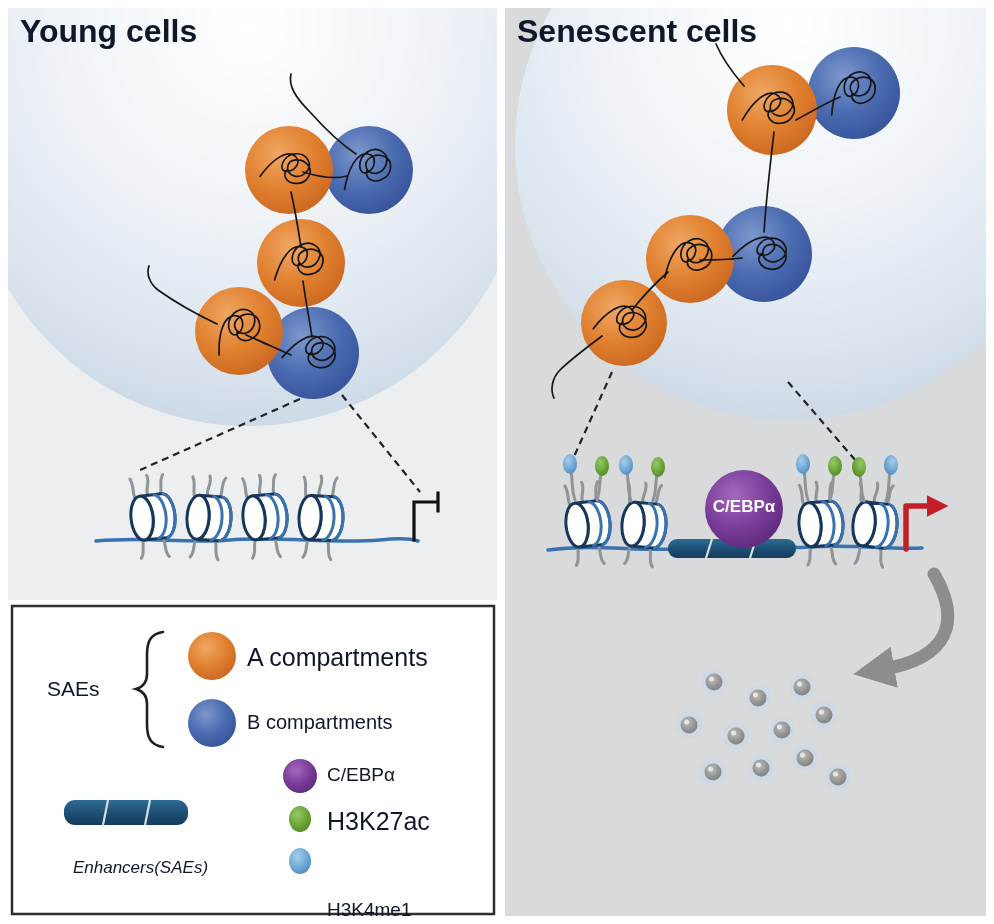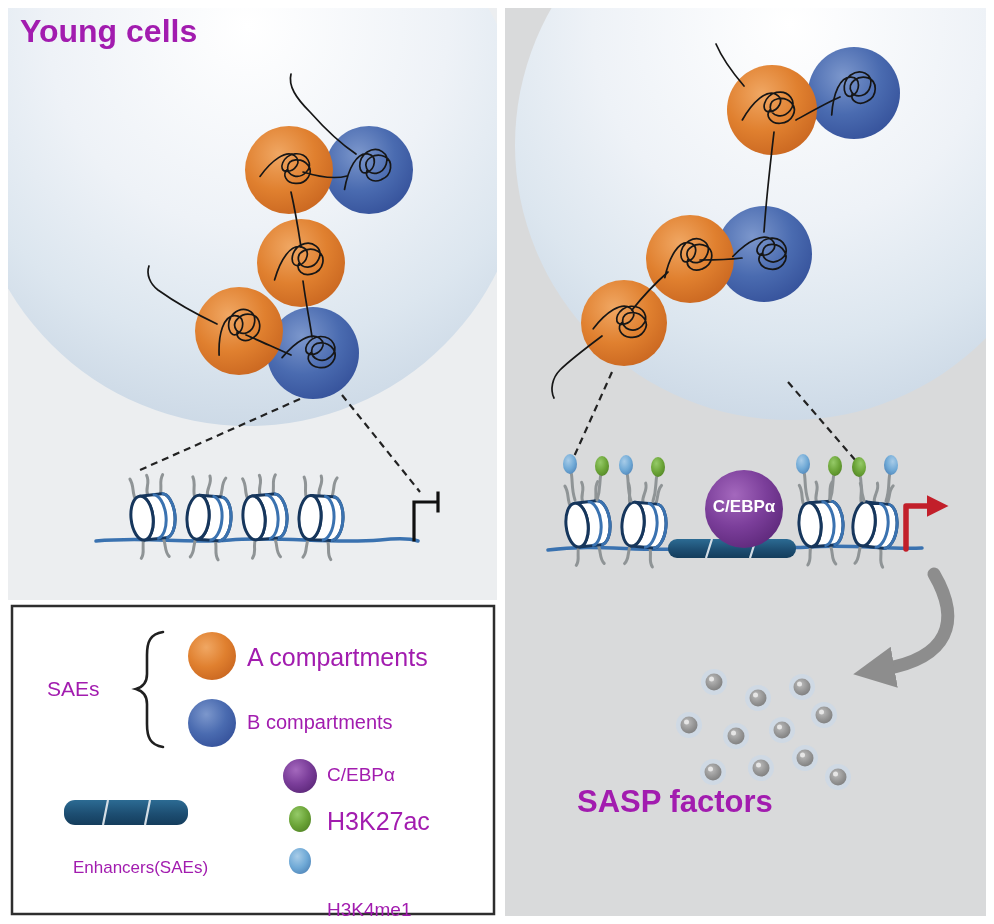--- a/index.html
+++ b/index.html
@@ -1,21 +1,21 @@
 <!DOCTYPE html>
 <html><head>
 <meta charset="utf-8">
 <style>
   html,body { margin:0; padding:0; background:#ffffff; }
   .canvas {
     position:relative; width:994px; height:924px; background:#ffffff;
     font-family:"Liberation Sans","DejaVu Sans",sans-serif; overflow:hidden;
   }
   svg.art { position:absolute; left:0; top:0; }
-  .t { position:absolute; color:#a21caf; line-height:1.1; white-space:nowrap; }
+  .t { position:absolute; color:#0f172a; line-height:1.1; white-space:nowrap; }
   .bold { font-weight:700; }
   .center { text-align:center; }
   .white { color:#ffffff; }
 
   .chromatin { fill:none; stroke:#161616; stroke-width:1.7; stroke-linecap:round; }
   .dashline  { stroke:#222222; stroke-width:2.2; stroke-dasharray:7 5; fill:none; }
   .dna       { fill:none; stroke:#3a72b0; stroke-width:3.5; stroke-linecap:round; }
   .tail      { fill:none; stroke:#8f9496; stroke-width:3; stroke-linecap:round; }
   .nbody     { fill:#ffffff; stroke:#16365c; stroke-width:3; stroke-linejoin:round; }
   .nface     { fill:#ffffff; stroke:#16365c; stroke-width:3; }
@@ -221,33 +221,33 @@
       <rect x="64" y="800" width="124" height="25" rx="11" fill="url(#navyG)"></rect>
       <path class="divider" d="M 108,800 L 103,825 M 150,800 L 145,825"></path>
       <circle cx="300" cy="776" r="17" fill="url(#purpleG)"></circle>
       <ellipse cx="300" cy="819" rx="11" ry="13" fill="url(#greenG)"></ellipse>
       <ellipse cx="300" cy="861" rx="11" ry="13" fill="url(#lblueG)"></ellipse>
     </g>
   </svg>
 
   <div class="t bold" style="left:20px; top:14px; font-size:32px;">Young cells</div>
 
+  <div class="t bold" style="left:517px; top:14px; font-size:32px;">Senescent cells</div>
 
   <div class="t bold white center" style="left:699px; top:498px; width:90px; font-size:17px;">C/EBPα</div>
 
-  <div class="t bold" style="left:577px; top:785px; font-size:31px;">SASP factors</div>
 
   <div class="t" style="left:47px; top:677px; font-size:21px;">SAEs</div>
 
   <div class="t" style="left:247px; top:644px; font-size:25px;">A compartments</div>
 
   <div class="t" style="left:247px; top:711px; font-size:20px;text-align:center;">B compartments</div>
 
 
-  <div class="t center" style="left:38px; top:859px; width:205px; font-size:17px;">Enhancers(SAEs)</div>
+  <div class="t center" style="left:38px; top:859px; width:205px; font-size:17px;font-style:italic;">Enhancers(SAEs)</div>
 
   <div class="t" style="left:327px; top:765px; font-size:19px;">C/EBPα</div>
 
   <div class="t" style="left:327px; top:808px; font-size:25px;">H3K27ac</div>
 
   <div class="t" style="left:327px; top:900px; font-size:19px;">H3K4me1</div>
 
 </div>
 
 </body></html>

